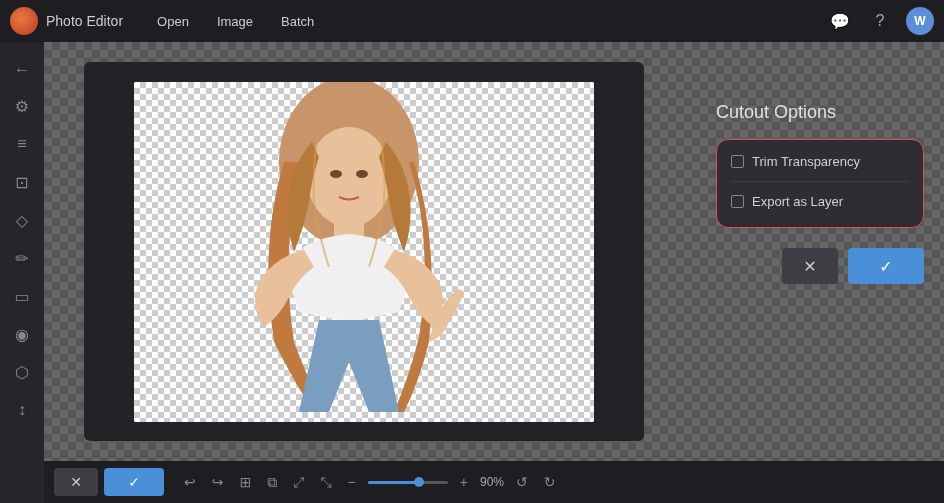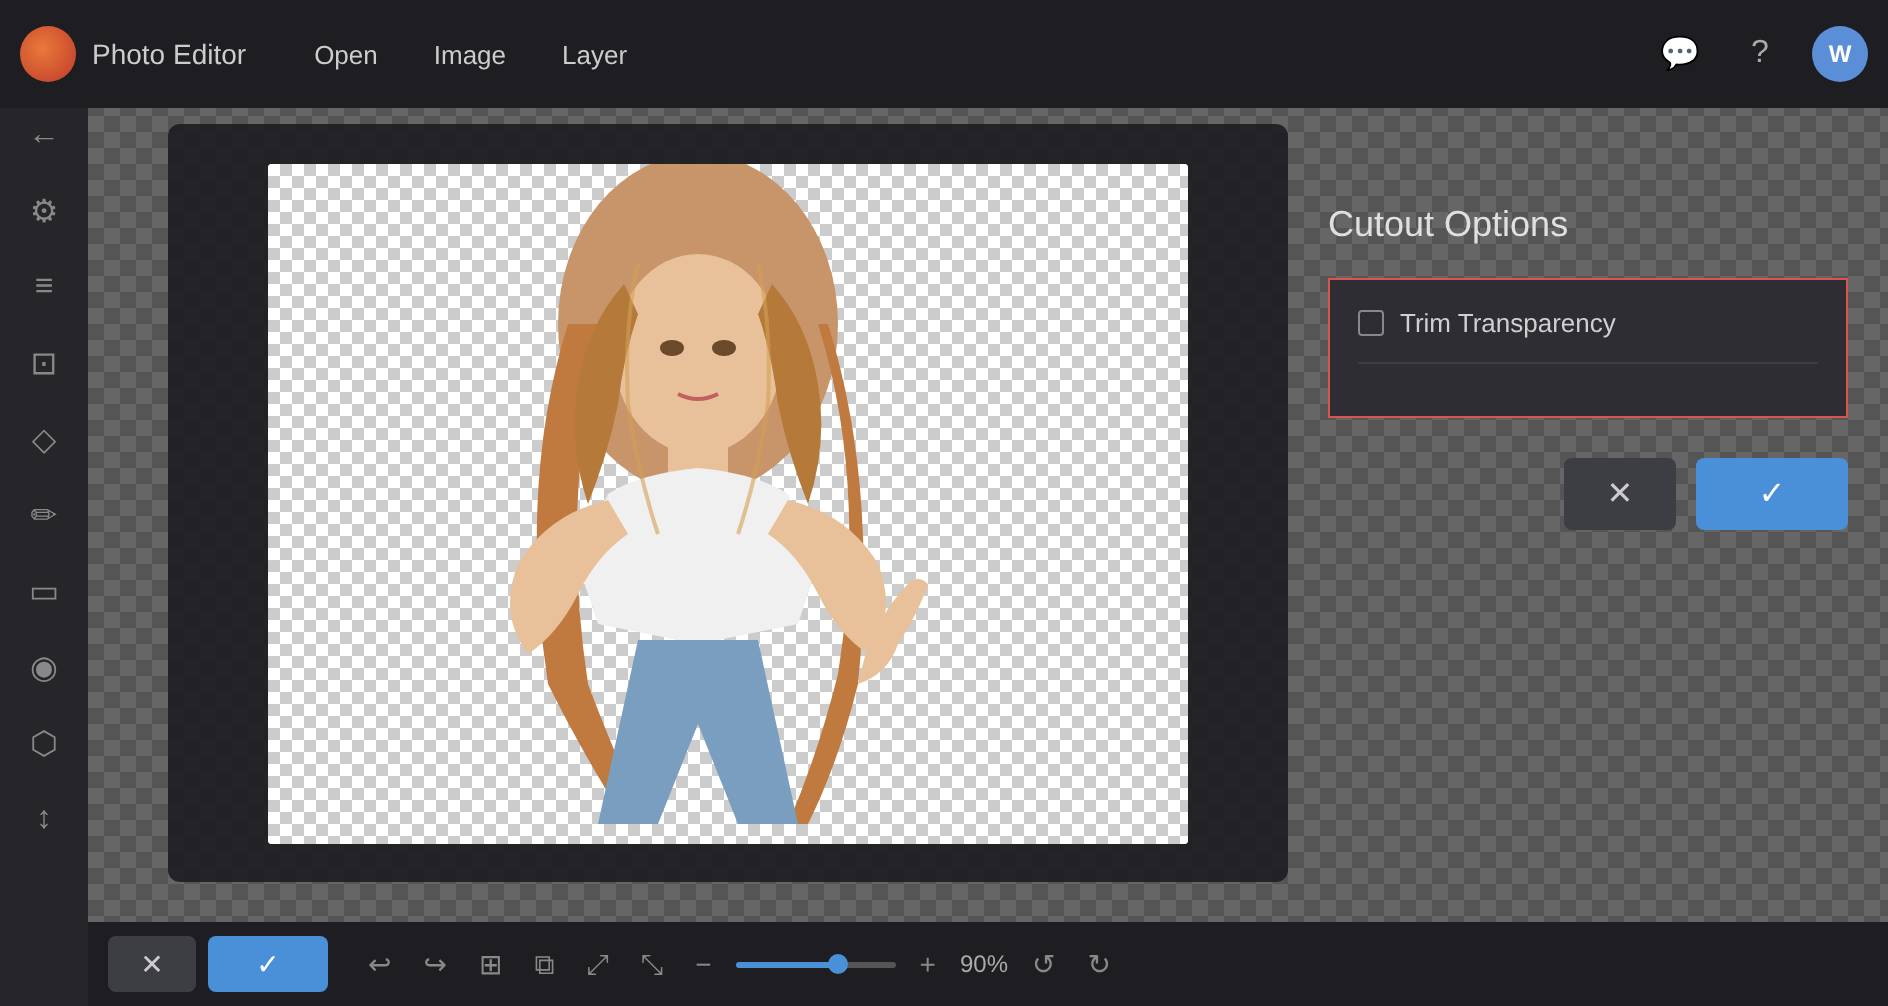--- a/index.html
+++ b/index.html
@@ -9,21 +9,21 @@
       overflow: hidden;
       font-family: -apple-system, BlinkMacSystemFont, 'Segoe UI', sans-serif;
       background: #2a2a2e;
       position: relative;
     }
 
     
     .top-bar {
       position: absolute;
       top: 0; left: 0; right: 0;
-      height: 54px;
+      height: 42px;
       background: #1e1e22;
       display: flex;
       align-items: center;
       padding: 0 10px;
       z-index: 100;
     }
     .app-logo {
       width: 28px; height: 28px;
       border-radius: 50%;
       background: radial-gradient(circle at 40% 40%, #e87a3a, #c0392b);
@@ -154,32 +154,32 @@
       position: absolute;
       top: 0; left: 30px;
       width: 380px;
       height: 340px;
     }
 
     
     .options-panel {
       position: absolute;
       top: 60px; right: 20px;
-      width: 260px;
+      width: 208px;
       z-index: 20;
     }
     .options-title {
       color: #e0e0e0;
       font-size: 18px;
       font-weight: 500;
       margin-bottom: 16px;
     }
     .options-box {
       border: 1.5px solid #d9534f;
-      border-radius: 0;
+      border-radius: 12px;
       padding: 14px;
       background: #2d2d33;
     }
     .option-row {
       margin-bottom: 12px;
     }
     .option-row:last-child { margin-bottom: 0; }
     .option-label-row {
       display: flex;
       align-items: center;
@@ -298,21 +298,21 @@
     }
   </style>
 </head>
 <body>
 
 <div class="top-bar">
   <div class="app-logo"></div>
   <span class="app-title">Photo Editor</span>
   <span class="menu-item">Open</span>
   <span class="menu-item">Image</span>
-  <span class="menu-item">Layer</span>
+  <span class="menu-item">Batch</span>
   <div class="top-bar-right">
     <div class="icon-btn">💬</div>
     <div class="icon-btn">?</div>
     <div class="user-avatar">W</div>
   </div>
 </div>
 
 <div class="left-sidebar">
   <div class="sidebar-icon">←</div>
   <div class="sidebar-icon">⚙</div>
@@ -373,20 +373,24 @@
 
       <div class="option-row">
         <div class="option-label-row">
           <div class="checkbox"></div>
           <span class="option-label">Trim Transparency</span>
         </div>
       </div>
       <div class="option-divider"></div>
 
       <div class="option-row">
+        <div class="option-label-row">
+          <div class="checkbox"></div>
+          <span class="option-label">Export as Layer</span>
+        </div>
       </div>
     </div>
 
     <div class="action-buttons">
       <button class="btn-cancel">✕</button>
       <button class="btn-confirm">✓</button>
     </div>
   </div>
 </div>
 

